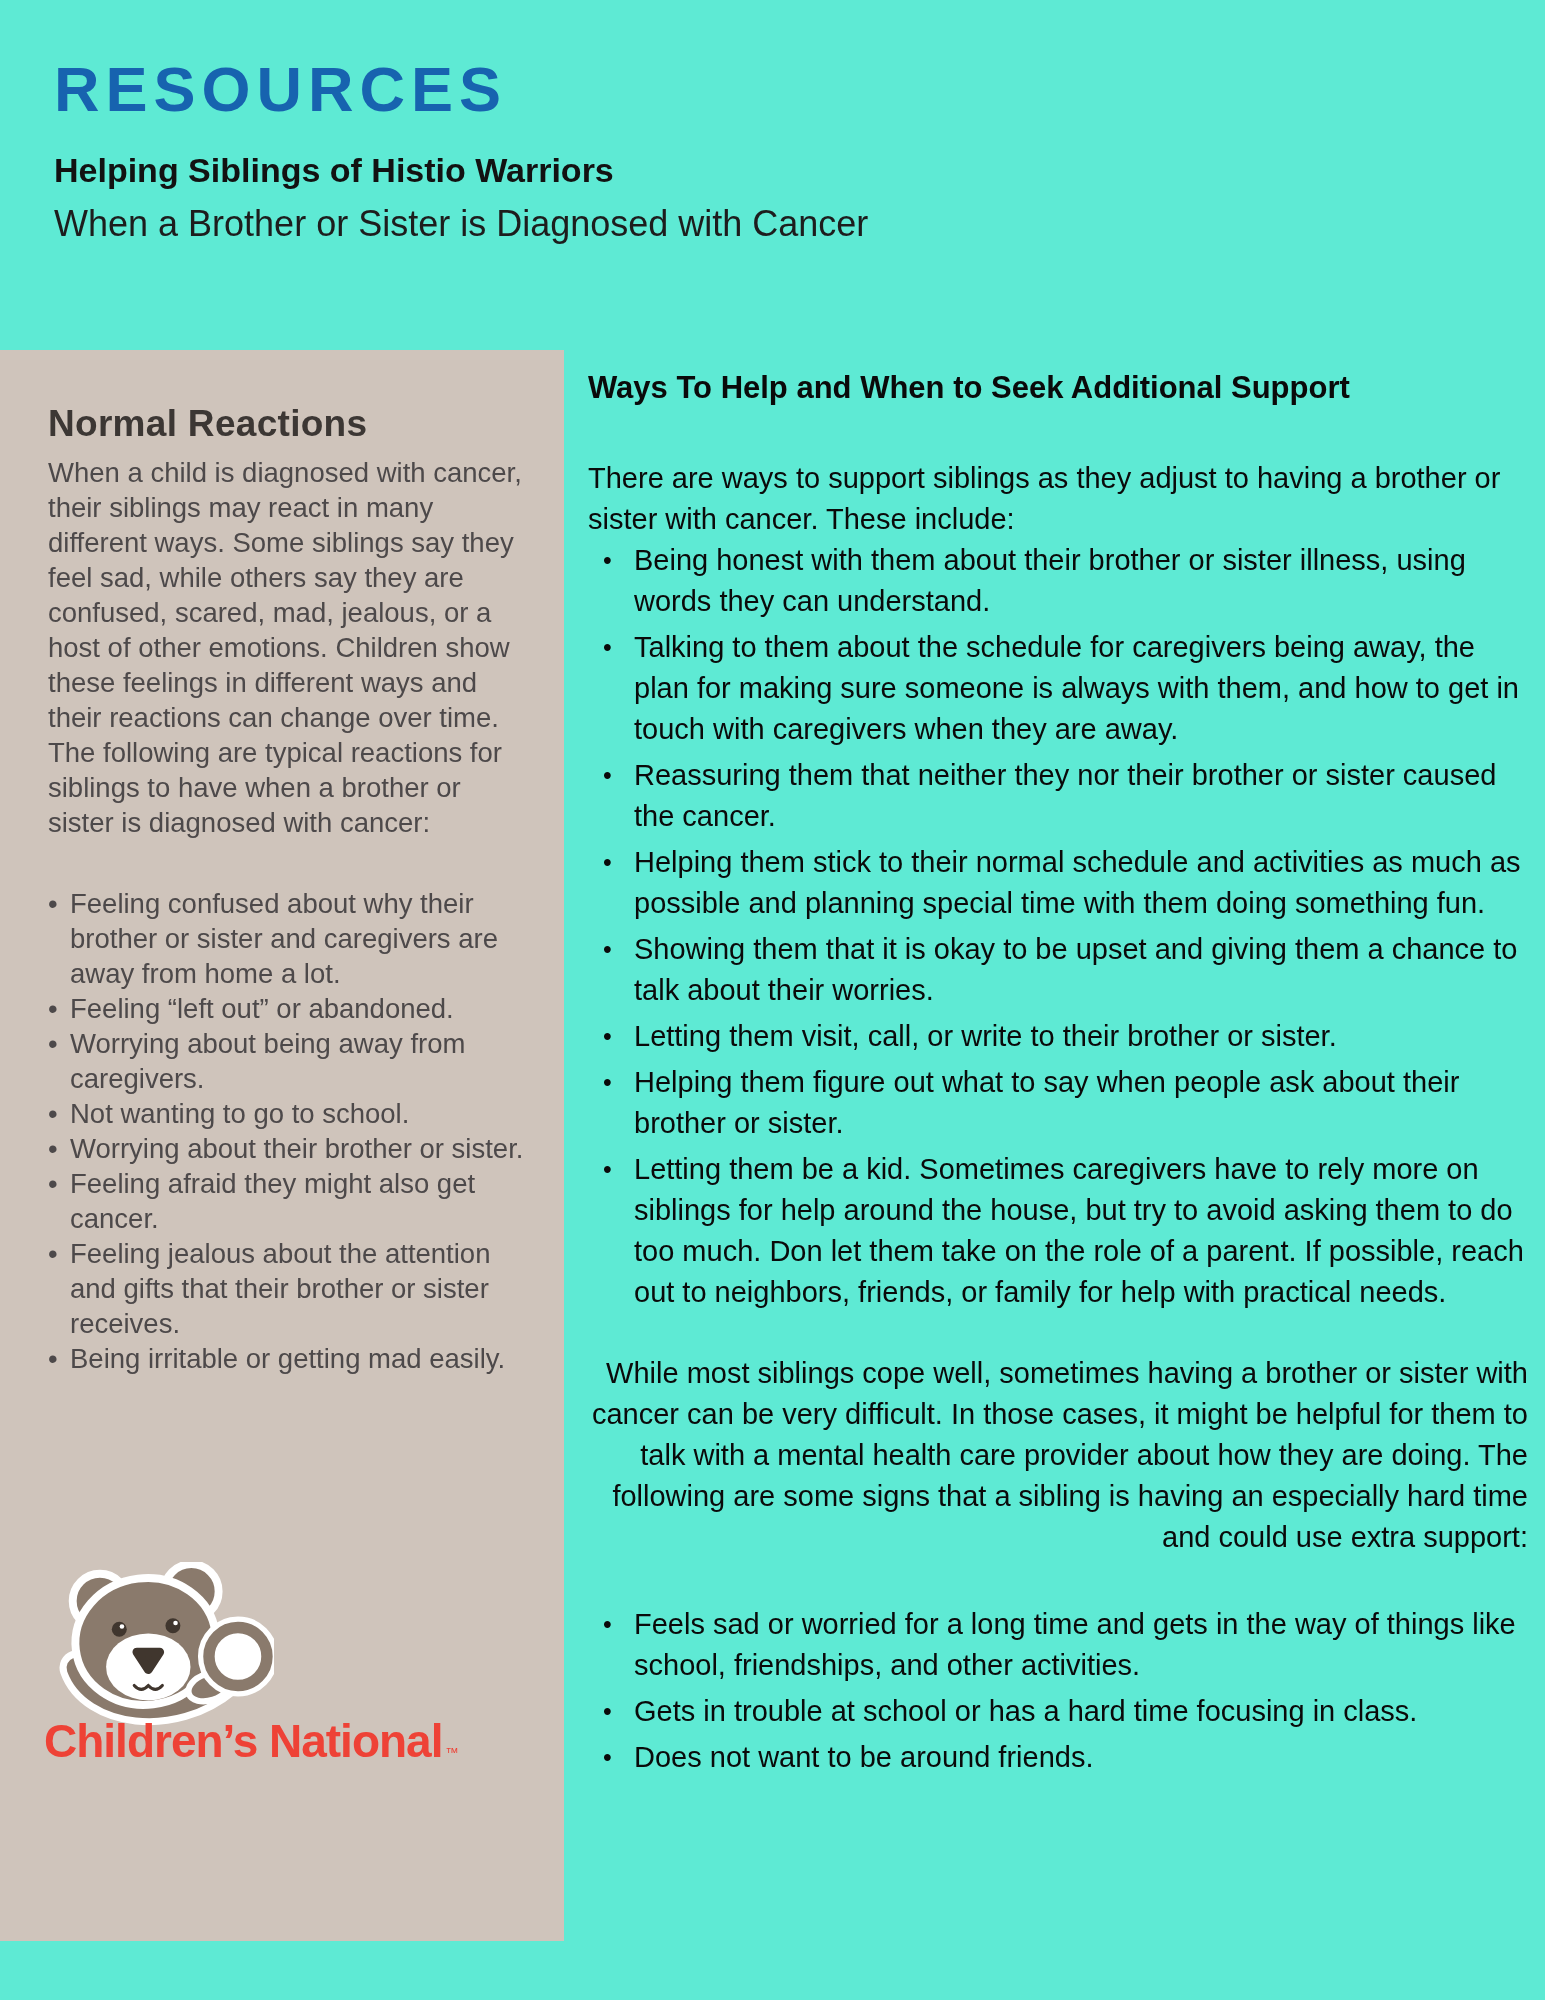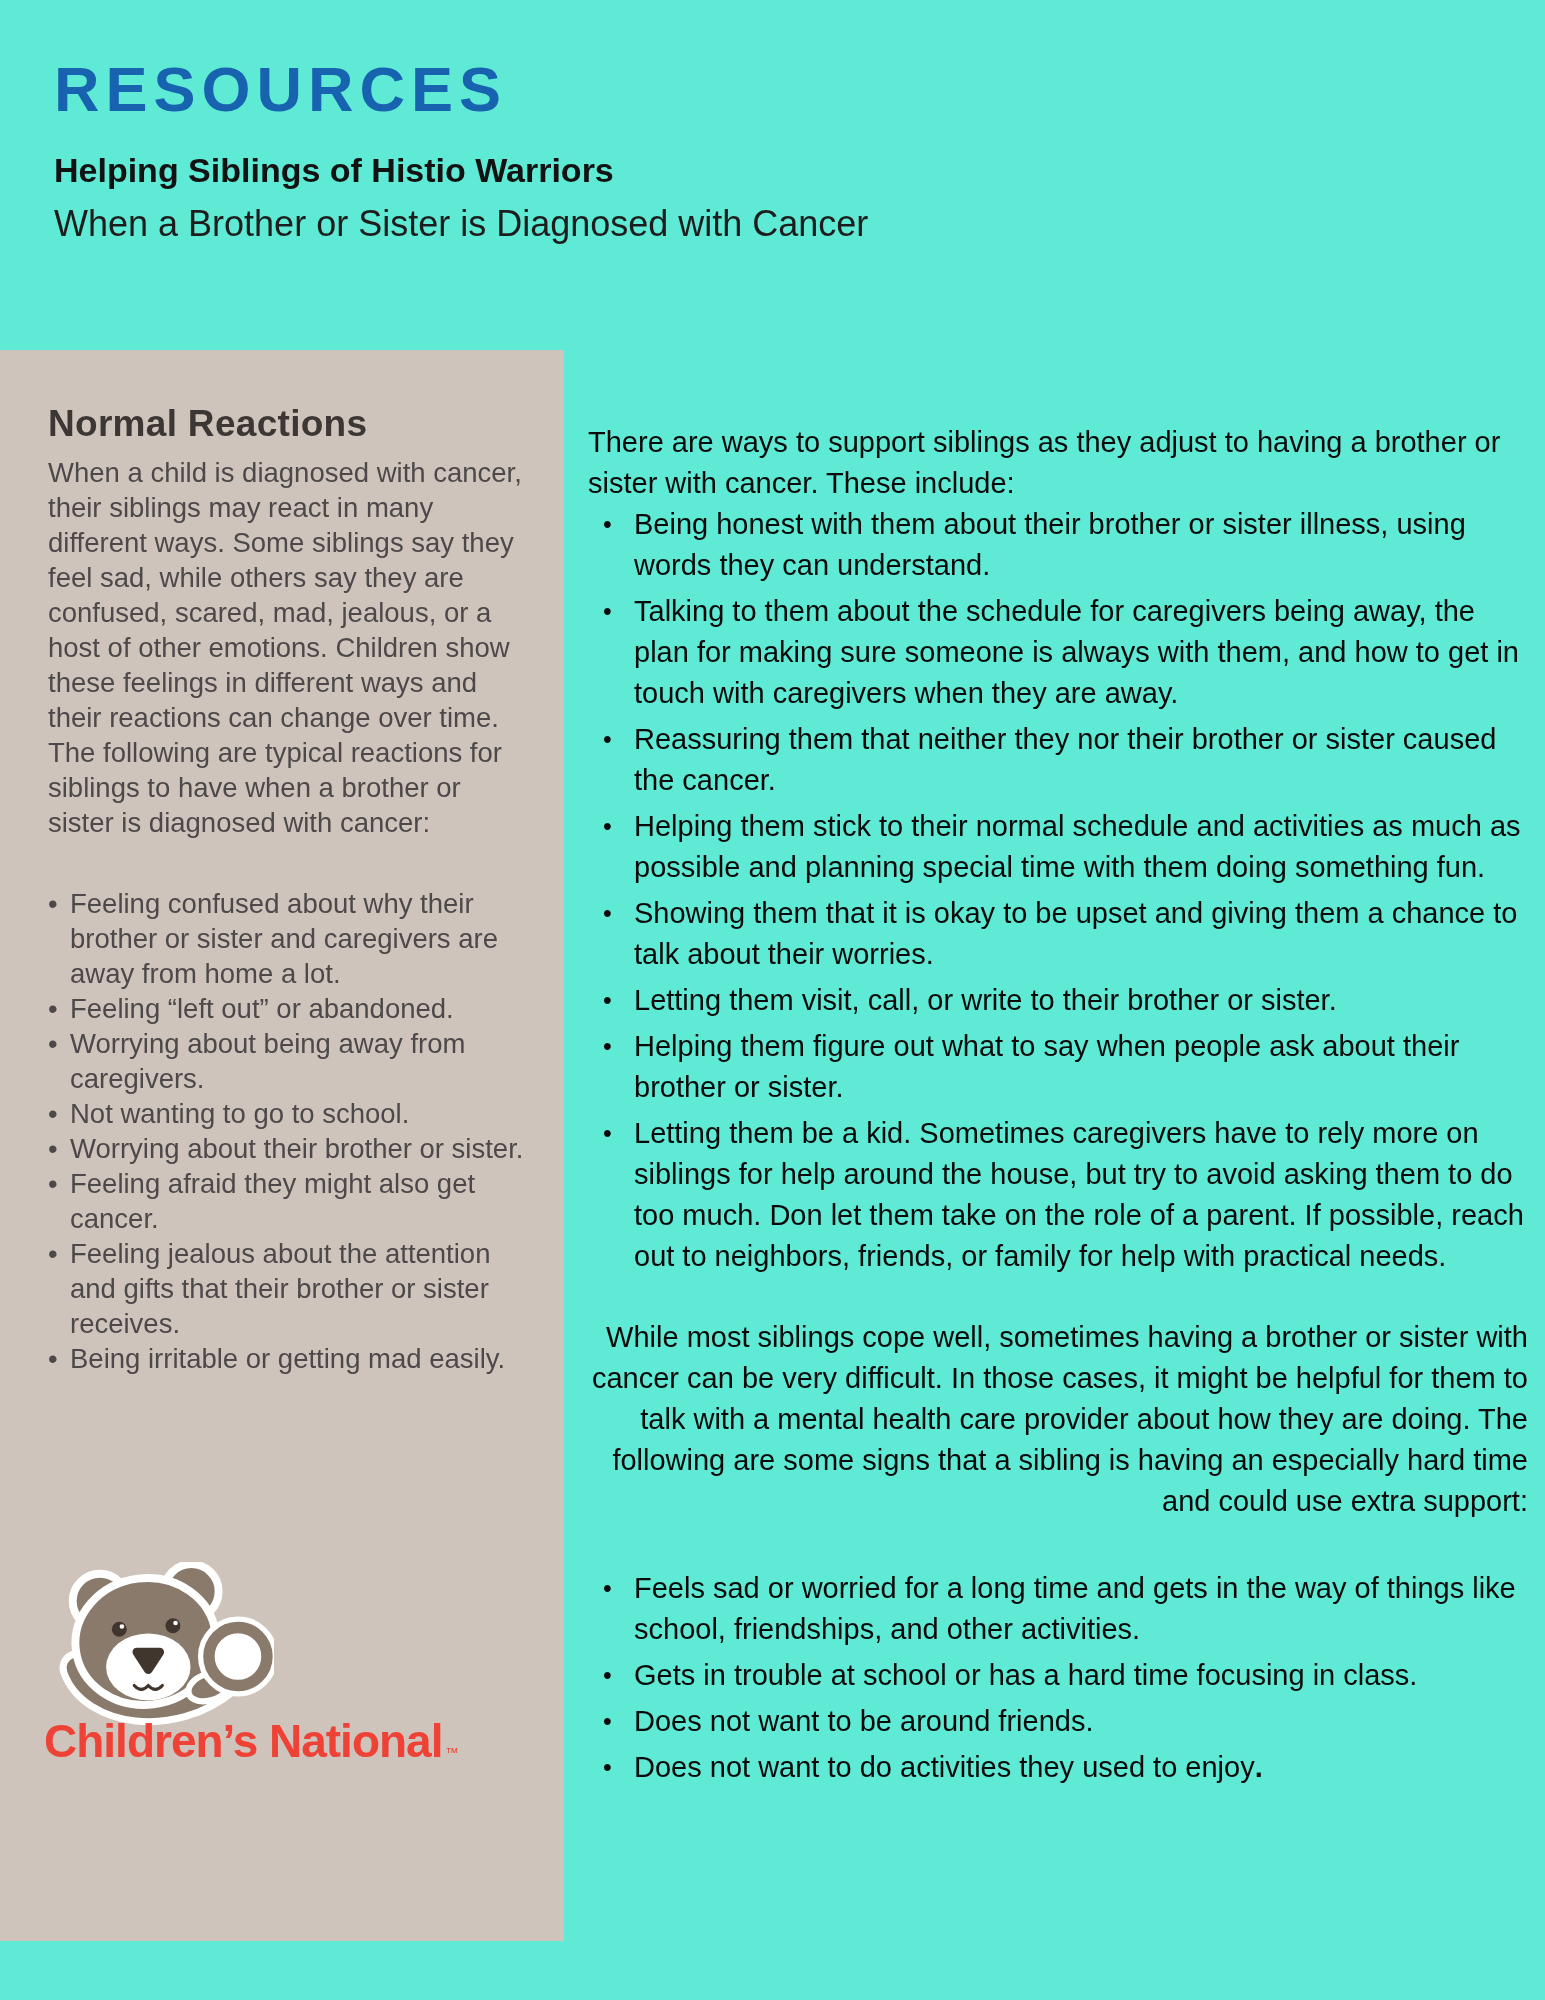--- a/index.html
+++ b/index.html
@@ -110,33 +110,33 @@
         <ellipse cx="174" cy="142" rx="24" ry="15" fill="#8a7a6c" stroke="#ffffff" stroke-width="7" transform="rotate(-18 174 142)"></ellipse>
 
         <circle cx="207" cy="107" r="41" fill="none" stroke="#ffffff" stroke-width="9"></circle>
         <circle cx="207" cy="107" r="33" fill="#ffffff" stroke="#8a7a6c" stroke-width="13"></circle>
       </svg>
       <div class="wordmark"><span>Children’s National</span><span class="tm">™</span></div>
     </div>
   </div>
 
   <div id="main">
+    <h3>Ways To Help and When to Seek Additional Support</h3>
     <p class="intro">There are ways to support siblings as they adjust to having a brother or sister with cancer. These include:</p>
     <ul class="support-list">
       <li>Being honest with them about their brother or sister illness, using words they can understand.</li>
       <li>Talking to them about the schedule for caregivers being away, the plan for making sure someone is always with them, and how to get in touch with caregivers when they are away.</li>
       <li>Reassuring them that neither they nor their brother or sister caused the cancer.</li>
       <li>Helping them stick to their normal schedule and activities as much as possible and planning special time with them doing something fun.</li>
       <li>Showing them that it is okay to be upset and giving them a chance to talk about their worries.</li>
       <li>Letting them visit, call, or write to their brother or sister.</li>
       <li>Helping them figure out what to say when people ask about their brother or sister.</li>
       <li>Letting them be a kid. Sometimes caregivers have to rely more on siblings for help around the house, but try to avoid asking them to do too much. Don let them take on the role of a parent. If possible, reach out to neighbors, friends, or family for help with practical needs.</li>
     </ul>
     <p class="para2">While most siblings cope well, sometimes having a brother or sister with cancer can be very difficult. In those cases, it might be helpful for them to talk with a mental health care provider about how they are doing. The following are some signs that a sibling is having an especially hard time and could use extra support:</p>
     <ul class="signs-list">
       <li>Feels sad or worried for a long time and gets in the way of things like school, friendships, and other activities.</li>
       <li>Gets in trouble at school or has a hard time focusing in class.</li>
       <li>Does not want to be around friends.</li>
-      <li><span>Does not want to do activities they used to enjoy</span><span class="bold-period">.</span></li>
     </ul>
   </div>
 
 </div>
 
 </body></html>

